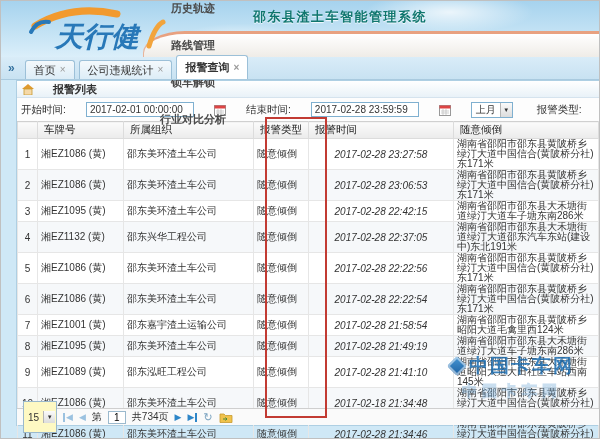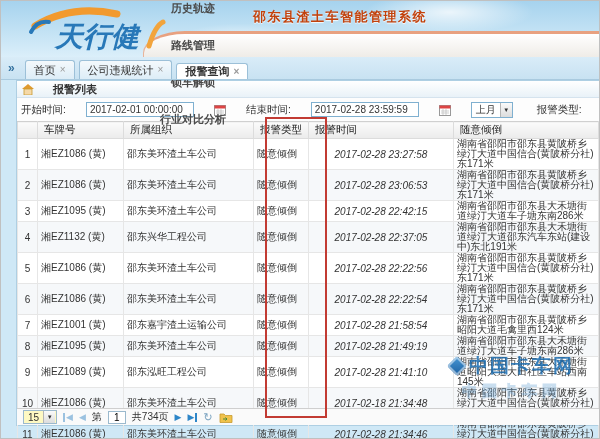--- a/index.html
+++ b/index.html
@@ -12,21 +12,21 @@
   
   .banner {
     position:absolute; top:0; left:0; width:100%; height:56px;
     background:
       radial-gradient(ellipse 120px 30px at 75% 20%, rgba(255,255,255,.75), transparent 70%),
       radial-gradient(ellipse 90px 24px at 40% 70%, rgba(255,255,255,.55), transparent 70%),
       linear-gradient(180deg,#a6d3ee 0%,#c3e2f4 55%,#dbeffa 100%);
   }
   .app-title {
     position:absolute; top:7px; left:252px; font-size:13px; font-weight:bold;
-    color:#c2410c; letter-spacing:1.5px; text-shadow:0 1px 1px rgba(255,255,255,.9);
+    color:#0f766e; letter-spacing:1.5px; text-shadow:0 1px 1px rgba(255,255,255,.9);
     white-space:nowrap; z-index:3;
   }
   .logo { position:absolute; top:1px; left:20px; width:170px; height:54px; z-index:3; }
   
   .menubar {
     position:absolute; top:30px; left:142px; right:0; height:26px;
     background:linear-gradient(180deg,#ffffff,#efece7);
     border-top:3px solid #e8a180; border-left:1px solid #e8b49a;
     border-top-left-radius:42px 22px;
     display:flex; align-items:center; padding-left:16px; gap:22px; z-index:2;
@@ -41,21 +41,21 @@
     position:absolute; top:56px; left:0; right:0; height:23px;
     background:linear-gradient(#d9ecf8,#c8e2f2); border-bottom:1px solid #a9cadf;
     display:flex; align-items:flex-end; padding-left:2px; z-index:2;
   }
   .expand-btn { color:#35729f; font-weight:bold; font-size:12px; margin:0 10px 4px 5px; cursor:pointer; }
   .tab {
     display:flex; align-items:center; gap:4px; height:19px; padding:0 8px; margin-right:4px;
     border:1px solid #9cc0d8; border-bottom:none; border-radius:3px 3px 0 0;
     background:linear-gradient(#f4f9fc,#ddedf7); font-size:11px; color:#333; cursor:pointer; white-space:nowrap;
   }
-  .tab.active { background:#fff; font-weight:bold; height:16px; }
+  .tab.active { background:#fff; font-weight:bold; height:24px; }
   .tab-close { color:#999; font-size:10px; line-height:1; }
   
   .content-bg { position:absolute; top:79px; left:0; right:0; bottom:0; background:#cfe8f6; }
   .panel {
     position:absolute; top:79px; left:15px; width:584px; height:346px;
     background:#fff; border:1px solid #aecfe3;
   }
   .section-header {
     display:flex; align-items:center; gap:19px; height:17px; padding:0 5px;
     background:linear-gradient(#ffffff,#e9f2f8); border-bottom:1px solid #d5e3ee;
@@ -88,21 +88,21 @@
   .c-loc { white-space:normal !important; font-size:8.5px; line-height:10px; padding:1px 3px; color:#444; }
   .th-time { padding-left:10px; }
   
   .red-box { position:absolute; left:248px; top:36px; width:62px; height:301px; border:2px solid #c23b33; pointer-events:none; z-index:20; }
   
   .pager {
     position:absolute; left:0; right:0; bottom:0; height:17px;
     border-top:1px solid #cfcfcf; display:flex; align-items:center; gap:6px; padding:0 6px;
     font-size:10px; background:#fafafa; color:#333;
   }
-  .pgsize { height:14px; border:1px solid #9bb9cd; background:#fef9c3; display:flex; align-items:center; font-size:10px; padding-left:4px; cursor:pointer; }
+  .pgsize { height:32px; border:1px solid #9bb9cd; background:#fef9c3; display:flex; align-items:center; font-size:10px; padding-left:4px; cursor:pointer; }
   .pgsize .caret { height:12px; }
   .nav { font-size:9px; cursor:pointer; line-height:1; }
   .nav.dim { color:#9cc2e0; } .nav.on { color:#2e86c8; }
   .nav.first { border-left:2px solid #9cc2e0; padding-left:1px; }
   .nav.last  { border-right:2px solid #2e86c8; padding-right:1px; }
   .pg-input { width:18px; height:13px; border:1px solid #9bb9cd; font-size:10px; text-align:center; font-family:inherit; }
   .refresh { color:#7ba3c0; font-size:11px; cursor:pointer; }
   
   .watermark { position:absolute; left:422px; top:352px; width:178px; text-align:center; pointer-events:none; z-index:40; }
   .wm1 { display:flex; align-items:center; justify-content:center; gap:5px; color:rgba(26,108,176,.85); font-size:19px; font-weight:bold; letter-spacing:2px; }

